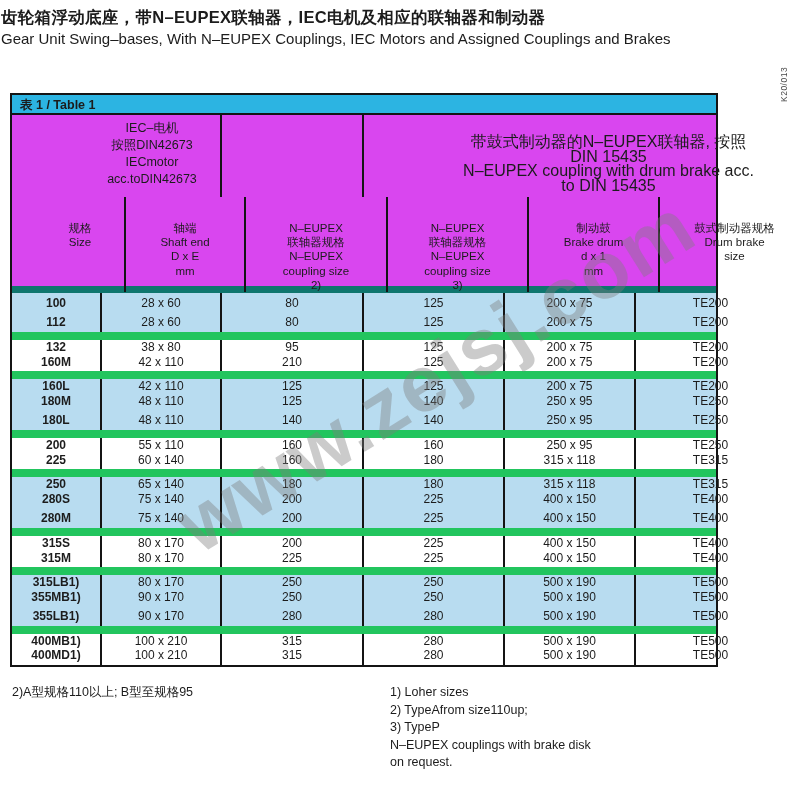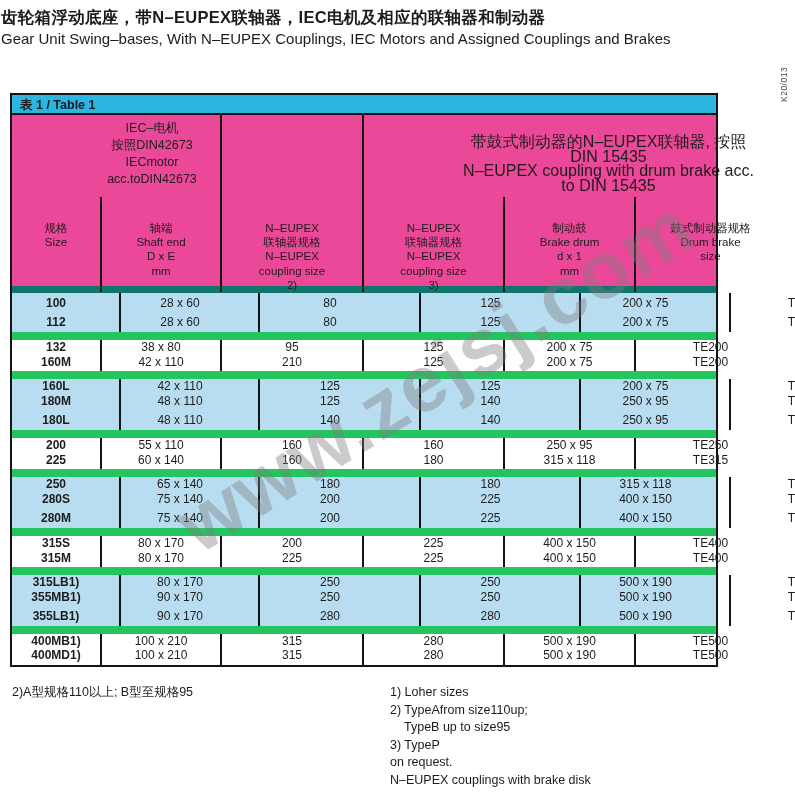--- a/index.html
+++ b/index.html
@@ -11,41 +11,41 @@
   .title-block { position:absolute; left:1px; top:6px; width:740px; }
   .title-zh { font-size:16.5px; font-weight:bold; line-height:22px; letter-spacing:0.3px; }
   .title-en { font-size:15px; line-height:21px; }
 
   
   .doc-code { position:absolute; top:58px; right:0px; width:10px; height:10px; }
   .doc-code span { display:inline-block; transform:rotate(-90deg) translate(-38px,-6px);
     transform-origin:left top; font-size:8.5px; color:#4a4a4a; letter-spacing:0.5px; white-space:nowrap; }
 
   
-  .tbl { position:absolute; left:10px; top:93px; width:708px; border:2px solid #141414; background:#ec4899; }
+  .tbl { position:absolute; left:10px; top:93px; width:708px; border:2px solid #141414; background:#d946ef; }
   .tbl-caption { height:20px; background:var(--cyan); border-bottom:2px solid #141414;
     font-size:12.5px; font-weight:bold; line-height:20px; padding-left:8px; }
 
   .thead { position:relative; height:178px; border-bottom:7px solid #0f766e; }
   .merged { position:absolute; text-align:center; font-size:12.5px; }
   .merged-iec { left:30px; top:5px; width:220px; line-height:17px; }
   .merged-drum { left:420px; top:20px; width:353px; line-height:14.5px; font-size:16px; }
 
   .colheads { position:absolute; left:0; top:82px; bottom:12px; width:100%;
-    display:grid; grid-template-columns:88px 120px 142px 141px 131px 151px; }
+    display:grid; grid-template-columns:88px 120px 142px 141px 131px 151px;padding-left:24px; }
   .col-head { text-align:center; padding-top:24px; font-size:11.5px; line-height:14.2px; }
   .col-head + .col-head { border-left:2px solid #141414; }
   
   .vext { position:absolute; top:0; width:2px; height:82px; background:#141414; }
   .vext-a { left:208px; } .vext-b { left:350px; }
 
   .tbody { width:100%; }
   .trow { display:grid; grid-template-columns:88px 120px 142px 141px 131px 151px;
     height:19.6px; align-items:center; background:#fff; }
-  .trow.hl { background:var(--rowblue);gap:19px; }
+  .trow.hl { background:var(--rowblue); }
   .trow.gs { border-top:8px solid #22c55e; }
   .tcell { text-align:center; font-size:12px; line-height:14px; height:100%;
     display:flex; align-items:center; justify-content:center; }
   .tcell + .tcell { border-left:2px solid #141414; }
   .tcell.c0 { font-weight:bold; }
 
   
   .fnotes-zh { position:absolute; left:12px; top:684px; font-size:12.5px; line-height:17.5px; }
   .fnotes-en { position:absolute; left:390px; top:684px; font-size:12.5px; line-height:17.6px; }
   .fn-line.ind { padding-left:14px; }
@@ -284,19 +284,18 @@
   </div>
 
   <div class="watermark">www.zejsj.com</div>
 
   <div class="fnotes-zh">
       <div class="fn-line">2)A型规格110以上; B型至规格95</div>
     </div>
   <div class="fnotes-en">
       <div class="fn-line">1) Loher sizes</div>
       <div class="fn-line">2) TypeAfrom size110up;</div>
-      <div class="fn-line ind">TypeB up to size95</div>
       <div class="fn-line">3) TypeP</div>
+      <div class="fn-line">N–EUPEX couplings with brake disk</div>
       <div class="fn-line">on request.</div>
-      <div class="fn-line">N–EUPEX couplings with brake disk</div>
     </div>
 
 </div>
 
 </body></html>

